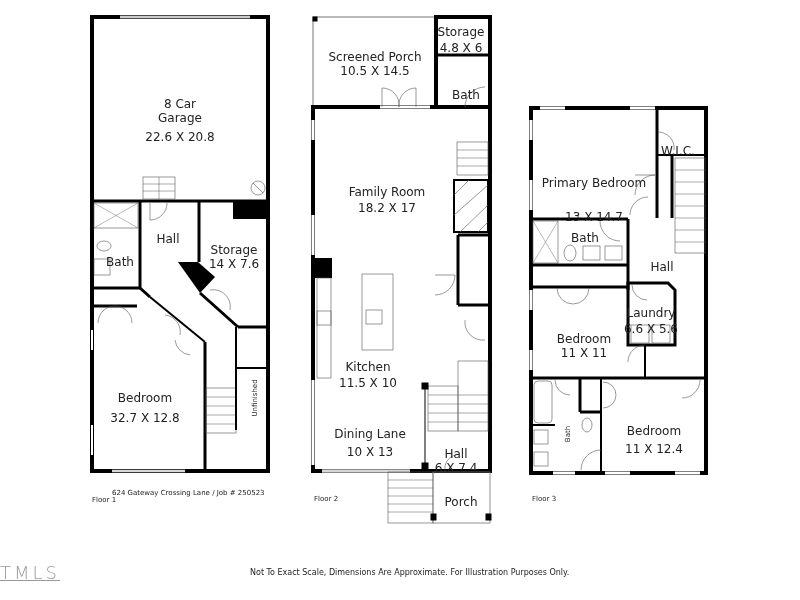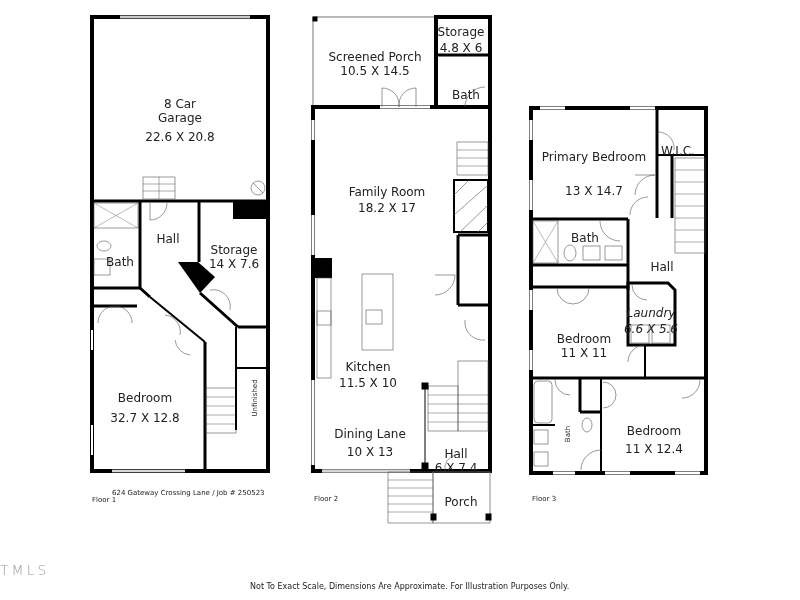--- a/index.html
+++ b/index.html
@@ -1,22 +1,22 @@
 <!DOCTYPE html>
 <html><head>
 <meta charset="utf-8">
 <style>
   html, body { margin:0; padding:0; background:#ffffff; }
   body { width:800px; height:600px; position:relative; overflow:hidden; font-family:"DejaVu Sans", sans-serif; color:#222; }
   svg { position:absolute; left:0; top:0; }
   .lbl { position:absolute; font-size:12px; color:#222; text-align:center; white-space:nowrap; transform:translateX(-50%); line-height:1.2; }
   .cap { position:absolute; font-size:7px; color:#222; white-space:nowrap; }
   .vert { position:absolute; font-size:7px; color:#222; transform:rotate(-90deg); transform-origin:center; white-space:nowrap; }
-  .mls { position:absolute; left:0; top:562px; font-size:14px; color:#999; letter-spacing:3px; font-family:"DejaVu Sans", sans-serif; font-weight:200; }
-  .disclaimer { position:absolute; left:250px; top:582px; font-size:8px; color:#222; white-space:nowrap; }
+  .mls { position:absolute; left:0; top:562px; font-size:18px; color:#999; letter-spacing:3px; font-family:"DejaVu Sans", sans-serif; font-weight:200;text-decoration:underline; }
+  .disclaimer { position:absolute; left:250px; top:568px; font-size:8px; color:#222; white-space:nowrap; }
 </style>
 </head>
 <body>
 
 <svg width="800" height="600" viewBox="0 0 800 600">
 
   <g stroke="#000" fill="none">
 
     <rect x="92" y="17" width="176" height="454" stroke-width="4"></rect>
 
@@ -247,28 +247,28 @@
   <div>Dining Lane</div>
   <div style="margin-top:4px">10 X 13</div>
 </div>
 <div class="lbl" style="left:456px;top:447px;">
   <div>Hall</div>
   <div>6 X 7.4</div>
 </div>
 <div class="lbl" style="left:461px;top:495px;">Porch</div>
 <div class="cap" style="left:314px;top:495px;">Floor 2</div>
 
-<div class="lbl" style="left:594px;top:150px;">
+<div class="lbl" style="left:594px;top:176px;">
   <div>Primary Bedroom</div>
   <div style="margin-top:20px">13 X 14.7</div>
 </div>
 <div class="lbl" style="left:678px;top:144px;">W.I.C.</div>
 <div class="lbl" style="left:585px;top:231px;">Bath</div>
 <div class="lbl" style="left:662px;top:260px;">Hall</div>
-<div class="lbl" style="left:651px;top:306px;font-style:italic;">
+<div class="lbl" style="left:651px;top:306px;">
   <div>Laundry</div>
   <div style="margin-top:2px">6.6 X 5.6</div>
 </div>
 <div class="lbl" style="left:584px;top:332px;">
   <div>Bedroom</div>
   <div>11 X 11</div>
 </div>
 <div class="vert" style="left:560px;top:430px;">Bath</div>
 <div class="lbl" style="left:654px;top:424px;">
   <div>Bedroom</div>

